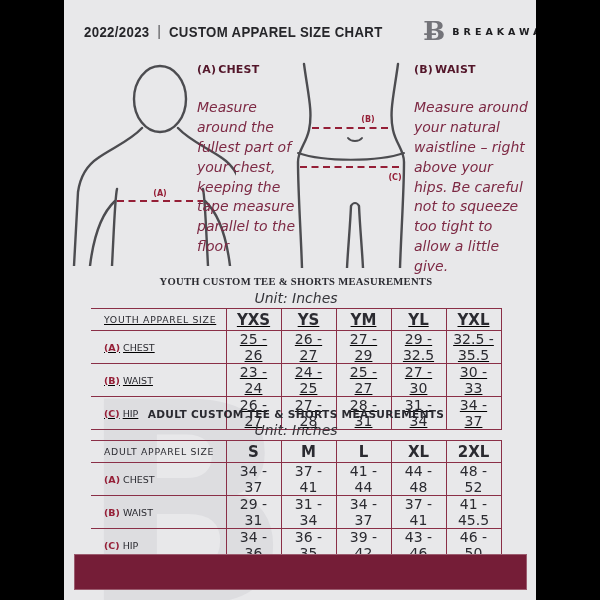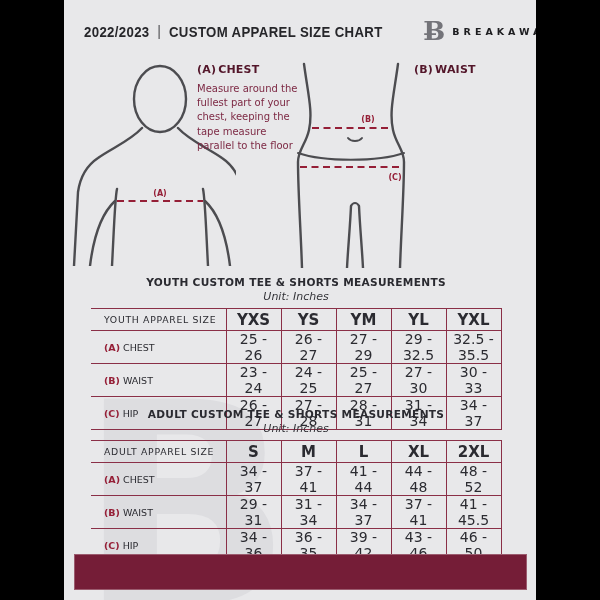--- a/index.html
+++ b/index.html
@@ -23,41 +23,41 @@
                  font-family:"DejaVu Serif", serif; }
   .brand-name { font-size:9.5px; font-weight:700; letter-spacing:4px; color:#1d1d20; }
 
   
   .note { position:absolute; }
   .note-chest { left:133px; top:63px;  width:108px; }
   .note-waist { left:350px; top:63px;  width:116px; }
   .note-hips  { left:350px; top:166px; width:116px; }
   .note-head { font-size:11px; font-weight:700; color:#53162a; letter-spacing:.2px; }
   .note-head .mkey { margin-right:2px; }
-  .note-desc { margin-top:6px; font-size:10px; color:#7d2944; line-height:1.42; }
+  .note-desc { margin-top:22px; font-size:14px; font-style:italic; color:#7d2944; line-height:1.42; }
 
   
   .fig { position:absolute; }
   .fig-torso { left:6px;  top:58px; }
   .fig-lower { left:224px; top:60px; }
   .outline { fill:none; stroke:#4c4c50; stroke-width:2.4; stroke-linecap:round; }
   .outline-thin { fill:none; stroke:#4c4c50; stroke-width:2; stroke-linecap:round; }
   .dash { stroke:#951f37; stroke-width:2; stroke-dasharray:7 4.5; }
   .fig-label { font-size:8px; font-weight:700; fill:#951f37; font-family:"DejaVu Sans", sans-serif; }
 
   
   .sect-title { position:absolute; left:27px; width:410px; text-align:center;
                 font-size:10.6px; font-weight:700; color:#2a2a30; letter-spacing:.3px; }
   .sect-unit  { position:absolute; left:27px; width:410px; text-align:center;
-                font-size:11px; font-style:italic; color:#35353a; }
-  .y-title { top:276px; } .y-unit { top:290px; }
+                font-size:14px; font-style:italic; color:#35353a; }
+  .y-title { top:276px;font-family:Liberation Serif, serif; } .y-unit { top:290px; }
   .a-title { top:408px; } .a-unit { top:422px; }
 
   table { position:absolute; left:27px; width:410px; border-collapse:collapse; table-layout:fixed; }
-  .youth-table { top:308px; } .adult-table { top:440px; }
+  .youth-table { top:308px;text-decoration:underline; } .adult-table { top:440px; }
   th, td { height:22px; padding:0 3px; text-align:center; vertical-align:middle;
            border-top:1px solid #8a2f47; font-weight:400; }
   tr:last-child td { border-bottom:1px solid #8a2f47; }
   th:not(:first-child), td:not(:first-child) { border-left:1px solid #8a2f47; }
   th:last-child, td:last-child { border-right:1px solid #8a2f47;margin-left:16px; }
   th { font-size:15px; color:#2b2b31; font-weight:700; }
   th.size-name-hdr { font-weight:400; letter-spacing:.7px; font-size:9.3px; text-align:left; padding-left:13px; }
   td { font-size:14px; color:#2b2b31; }
   td.row-label { text-align:left; padding-left:13px; font-size:9.5px; }
   td.row-label .pfx { color:#951f37; font-weight:700; margin-right:3px; }
@@ -116,20 +116,21 @@
       <div class="note-head">
         <span class="mkey">(A)</span><span>CHEST</span>
       </div>
       <p class="note-desc">Measure around the fullest part of your chest, keeping the tape measure parallel to the floor</p>
     </div>
 
     <div class="note note-waist">
       <div class="note-head">
         <span class="mkey">(B)</span><span>WAIST</span>
       </div>
+      <p class="note-desc">Measure around your natural waistline – right above your hips. Be careful not to squeeze too tight to allow a little give.</p>
     </div>
 
 
     <div class="sect-title y-title">YOUTH CUSTOM TEE &amp; SHORTS MEASUREMENTS</div>
     <div class="sect-unit y-unit">Unit: Inches</div>
 
     <table class="youth-table">
       <colgroup>
           <col style="width:135px">
           <col style="width:55px">

